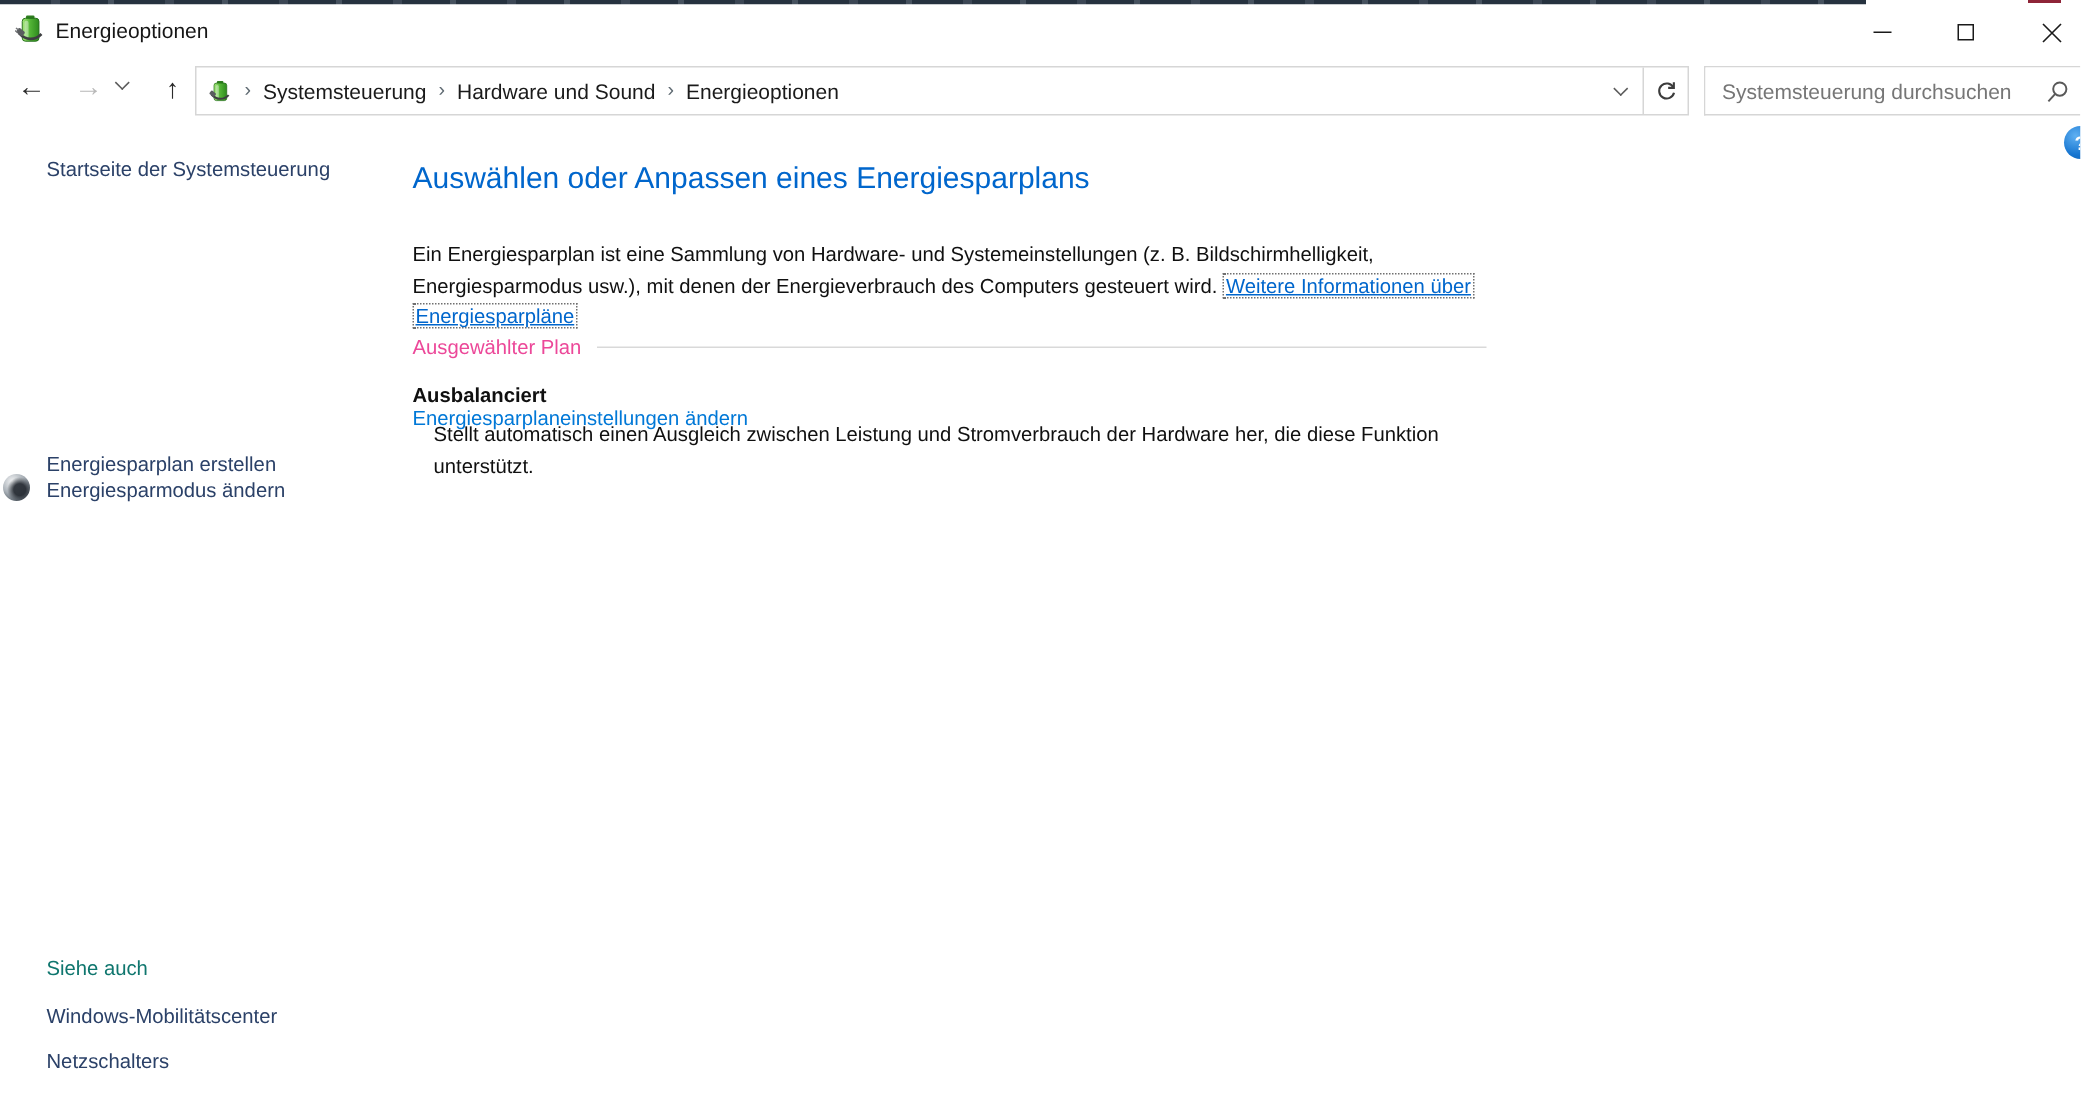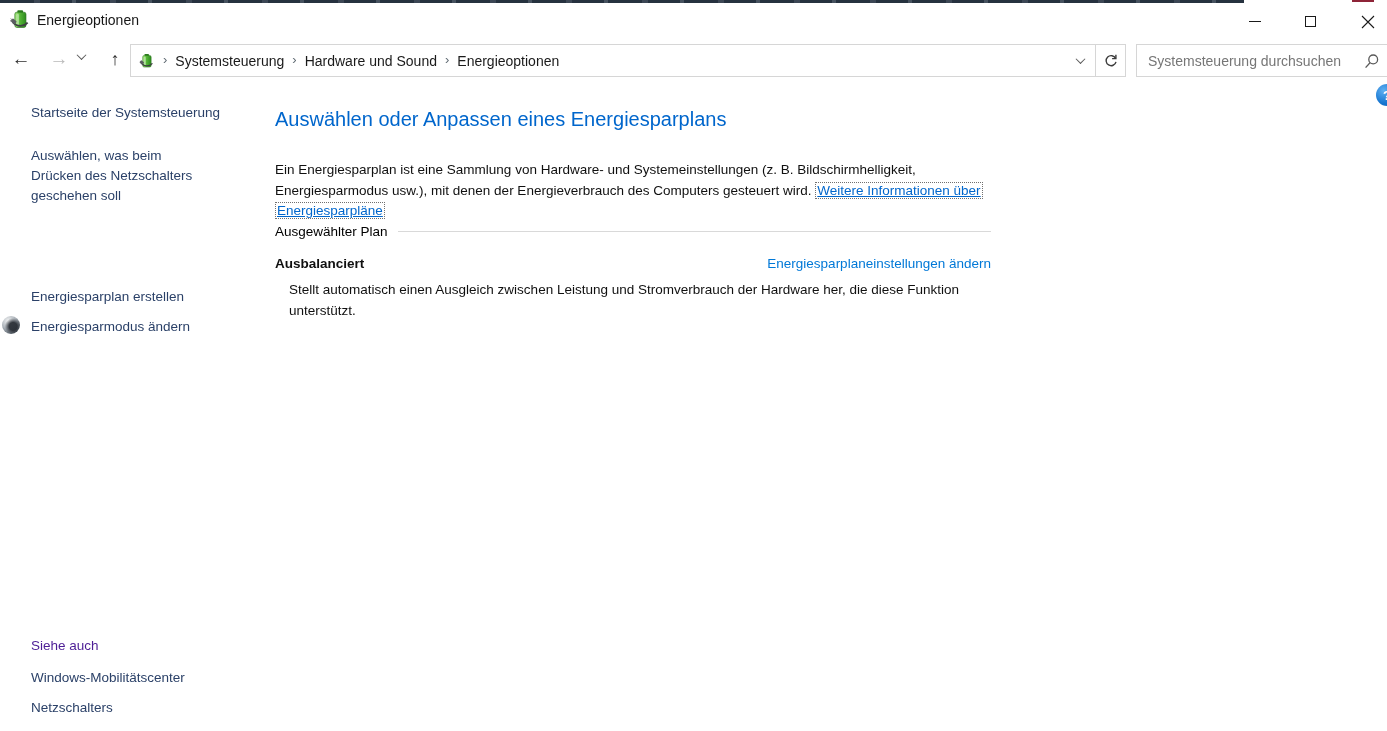--- a/index.html
+++ b/index.html
@@ -51,32 +51,32 @@
 
   
   .sidebar { position:absolute; left:0; top:78px; width:262px; bottom:0; }
   .side-link { position:absolute; left:31px; font-size:13.5px; line-height:20px; color:#2b4168; cursor:pointer; }
   .side-link.wrap { width:182px; }
   .sphere-icon { position:absolute; left:2px; top:238px; width:18px; height:18px; border-radius:50%;
     background:
       radial-gradient(circle at 62% 58%, rgba(38,43,50,.92) 0 26%, rgba(38,43,50,0) 55%),
       radial-gradient(circle at 35% 28%, #f4f5f6, #aab1b8 45%, #5a636c 78%, #3a424a);
   }
-  .side-gray { position:absolute; left:31px; font-size:13.5px; color:#4c1d95; }
+  .side-gray { position:absolute; left:31px; font-size:13.5px; color:#0f766e; }
 
   
   .main { position:absolute; left:275px; top:78px; width:716px; }
   .page-title { position:absolute; top:30px; left:0; font-size:20px; font-weight:400; color:#0066cc; white-space:nowrap; }
   .intro { position:absolute; top:82px; left:0; width:718px; font-size:13.5px; line-height:20.5px; color:#101010; }
   .intro a { color:#0066cc; text-decoration:underline; border:1px dotted #707070; padding:0 1px;
     -webkit-box-decoration-break:clone; box-decoration-break:clone; cursor:pointer; }
   .group-hdr { position:absolute; top:146px; left:0; width:716px; display:flex; align-items:center; }
-  .group-hdr .lbl { font-size:13.5px; color:#000000; white-space:nowrap; }
+  .group-hdr .lbl { font-size:13.5px; color:#ec4899; white-space:nowrap; }
   .group-hdr .rule { flex:1; border-top:1px solid #d9d9d9; margin-left:10px; }
-  .plan-row { position:absolute; top:178px; left:0; width:716px; display:flex; justify-content:space-between; align-items:baseline; }
+  .plan-row { position:absolute; top:178px; left:0; width:716px; display:flex; justify-content:space-between; align-items:baseline;flex-direction:column; }
   .plan-name { font-size:13.5px; font-weight:700; color:#101010; }
   .plan-link { font-size:13.5px; color:#0078d7; text-decoration:none; cursor:pointer; }
   .plan-desc { position:absolute; top:202px; left:14px; width:700px; font-size:13.5px; line-height:20.5px; color:#101010; }
 </style>
 </head>
 <body>
 
 <div id="window">
 
   <div class="top-sliver"></div>
@@ -162,22 +162,21 @@
         <circle cx="10.2" cy="6.4" r="4.4" fill="none" stroke="#595959" stroke-width="1.3"></circle>
         <path d="M7 9.8 L2.6 14.6" stroke="#595959" stroke-width="1.3"></path>
       </svg>
     </div>
   </div>
 
   <div class="help-icon">?</div>
 
   <div class="sidebar">
     <div class="side-link" style="top:25px;text-align:center;">Startseite der Systemsteuerung</div>
-    <div class="side-link wrap" style="top:68px;">Auswählen, was beim Drücken des Netzschalters geschehen soll</div>
-    <div class="side-link" style="top:209px;text-align:right;">Energiesparplan erstellen</div>
+    <div class="side-link" style="top:222px;text-align:right;">Energiesparplan erstellen</div>
     <span class="sphere-icon"></span>
     <div class="side-link" style="top:239px;">Energiesparmodus ändern</div>
 
     <div class="side-gray" style="top:560px;">Siehe auch</div>
     <div class="side-link" style="top:590px;">Windows-Mobilitätscenter</div>
     <div class="side-link" style="top:620px;">Netzschalters</div>
   </div>
 
   <div class="main">
     <h1 class="page-title">Auswählen oder Anpassen eines Energiesparplans</h1>

